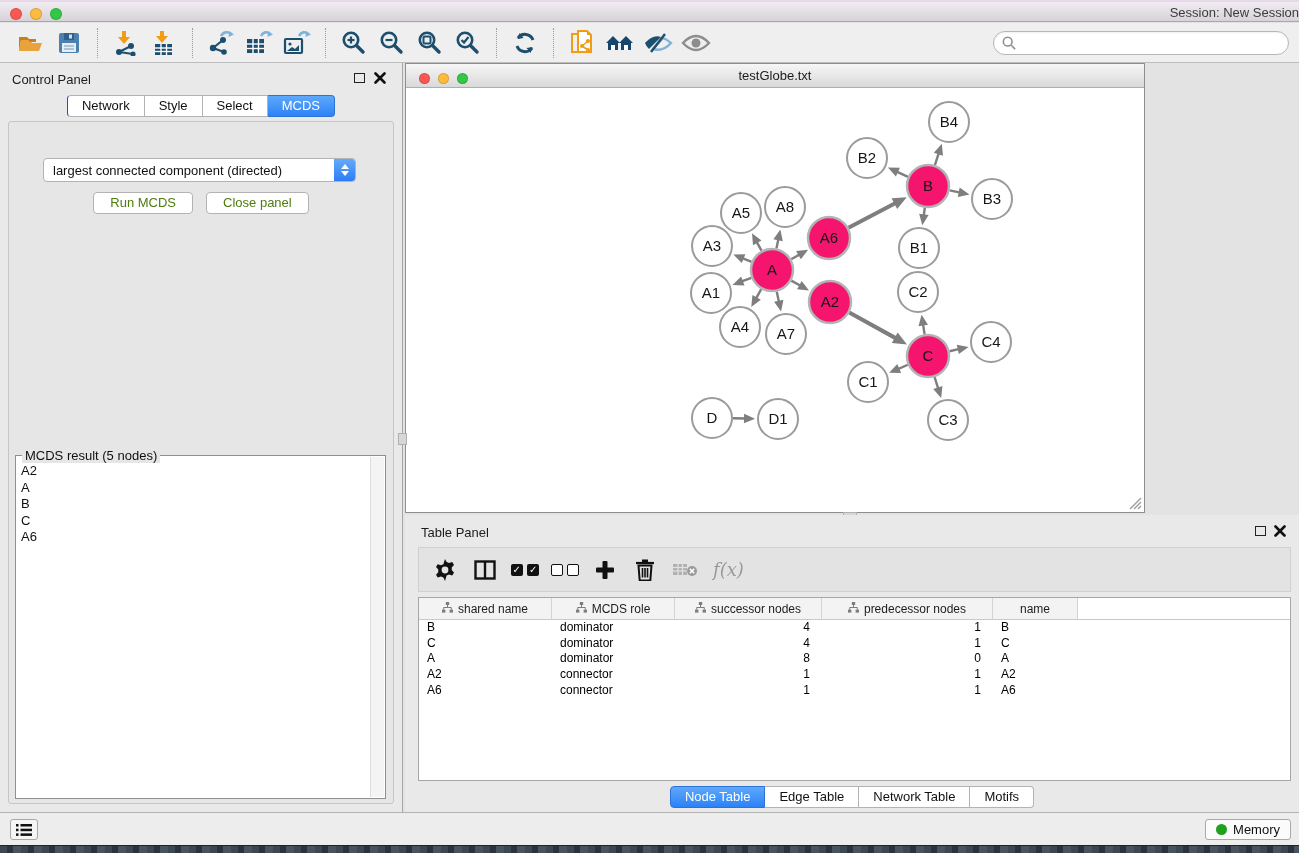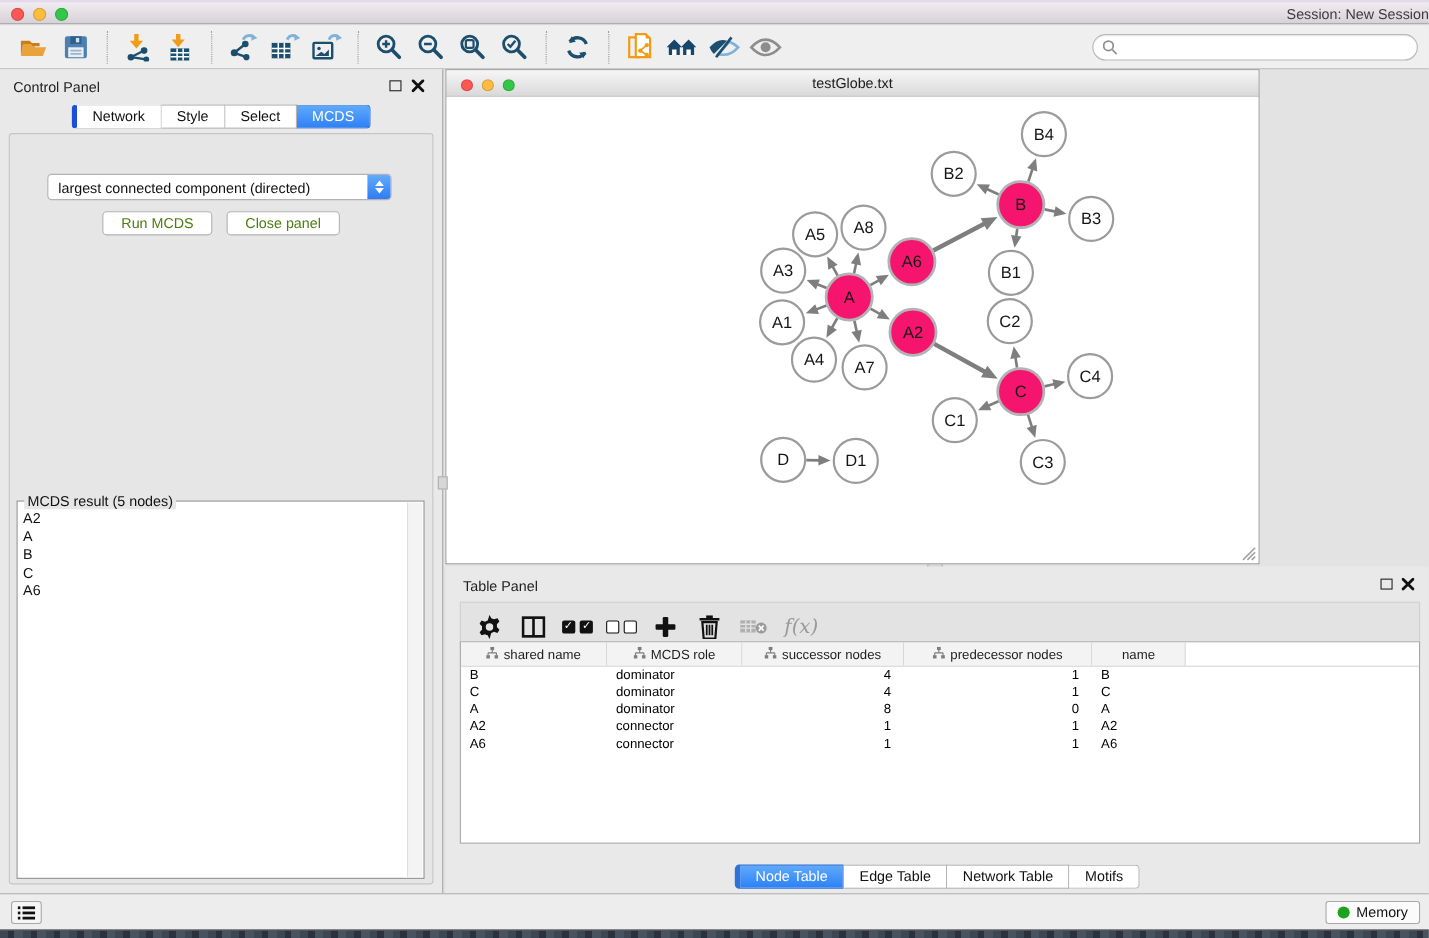--- a/index.html
+++ b/index.html
@@ -33,21 +33,21 @@
   #control-panel { left:0; top:63px; width:403px; height:749px; background:#e9e9e9;
     border-right:1px solid #a5a5a5; }
   .panel-title { font-size:13px; color:#1d1d1d; }
   #cp-title { left:12px; top:9px; }
   .float-icon { width:11px; height:10px; border:1.6px solid #222; display:inline-block; }
   .close-x line { stroke:#111; stroke-width:2.6; stroke-linecap:round; }
   #cp-float { right:37px; top:10px; } #cp-close { right:16px; top:9px; }
   #cp-tabs { left:0; right:0; top:32px; display:flex; justify-content:center; }
   .seg { height:22px; line-height:20px; padding:0 14px; font-size:13px; background:#fff;
     border:1px solid #b3b3b3; border-left:none; color:#111; cursor:default; }
-  .seg:first-child { border-left:5px solid #1d4ed8; border-radius:4px 0 0 4px; }
+  .seg:first-child { border-left:1px solid #1d4ed8; border-radius:4px 0 0 4px; }
   .seg:last-child { border-radius:0 4px 4px 0; }
   .seg.active { background:linear-gradient(#5fa9fc,#2d81f6); border-color:#2d72d9; color:#fff; }
   #cp-inner { left:8px; right:8px; top:58px; bottom:8px; background:#e6e6e6;
     border:1px solid #c6c6c6; border-radius:3px; }
   #opt-label { left:0; right:0; top:16px; text-align:center; font-size:13px; color:#111; }
   #dropdown { left:34px; right:37px; top:36px; height:24px; background:#fff;
     border:1px solid #b3b3b3; border-radius:4px; display:flex; align-items:center; }
   #dropdown .val { flex:1; font-size:13px; padding-left:9px; color:#111;
     white-space:nowrap; overflow:hidden; }
   #dd-stepper { width:21px; height:22px; border-radius:0 3px 3px 0;
@@ -91,21 +91,21 @@
   #tp-title { left:16px; top:10px; }
   #tp-float { right:33px; top:11px; } #tp-close { right:13px; top:10px; }
   #tp-toolbar { left:13px; right:8px; top:32px; height:45px; background:#e3e3e3;
     border:1px solid #d0d0d0; display:flex; align-items:center; padding-left:8px; gap:4px; }
   .tpi { width:36px; height:34px; display:flex; align-items:center; justify-content:center; }
   .chk { width:12px; height:12px; border-radius:2px; display:inline-block; }
   .chk.filled { background:#111; color:#fff; font-size:10px; line-height:12px; text-align:center; }
   .chk.empty { border:1.8px solid #111; background:#fff; }
   #fx-label { font-family:"DejaVu Serif", serif; font-style:italic; font-size:18px; color:#9a9a9a;
     margin-left:6px; }
-  #tp-table { left:13px; right:8px; top:68px; height:184px; background:#fff;
+  #tp-table { left:13px; right:8px; top:82px; height:184px; background:#fff;
     border:1px solid #a6a6a6; overflow:hidden; }
   #table-header { display:flex; height:22px; border-bottom:1px solid #c9c9c9; }
   .th { background:#f3f3f3; border-right:1px solid #d4d4d4; display:flex; align-items:center;
     justify-content:center; gap:5px; font-size:12px; color:#1d1d1d; }
   .th.filler { background:#fff; border-right:none; flex:1; }
   .tr { display:flex; height:15.7px; }
   .td { font-size:12px; color:#000; line-height:15.7px; white-space:nowrap; overflow:hidden; }
   .td.l { text-align:left; padding-left:8px; } .td.r { text-align:right; padding-right:12px; }
   #tp-tabs { left:0; right:0; bottom:4px; display:flex; justify-content:center; }
 

